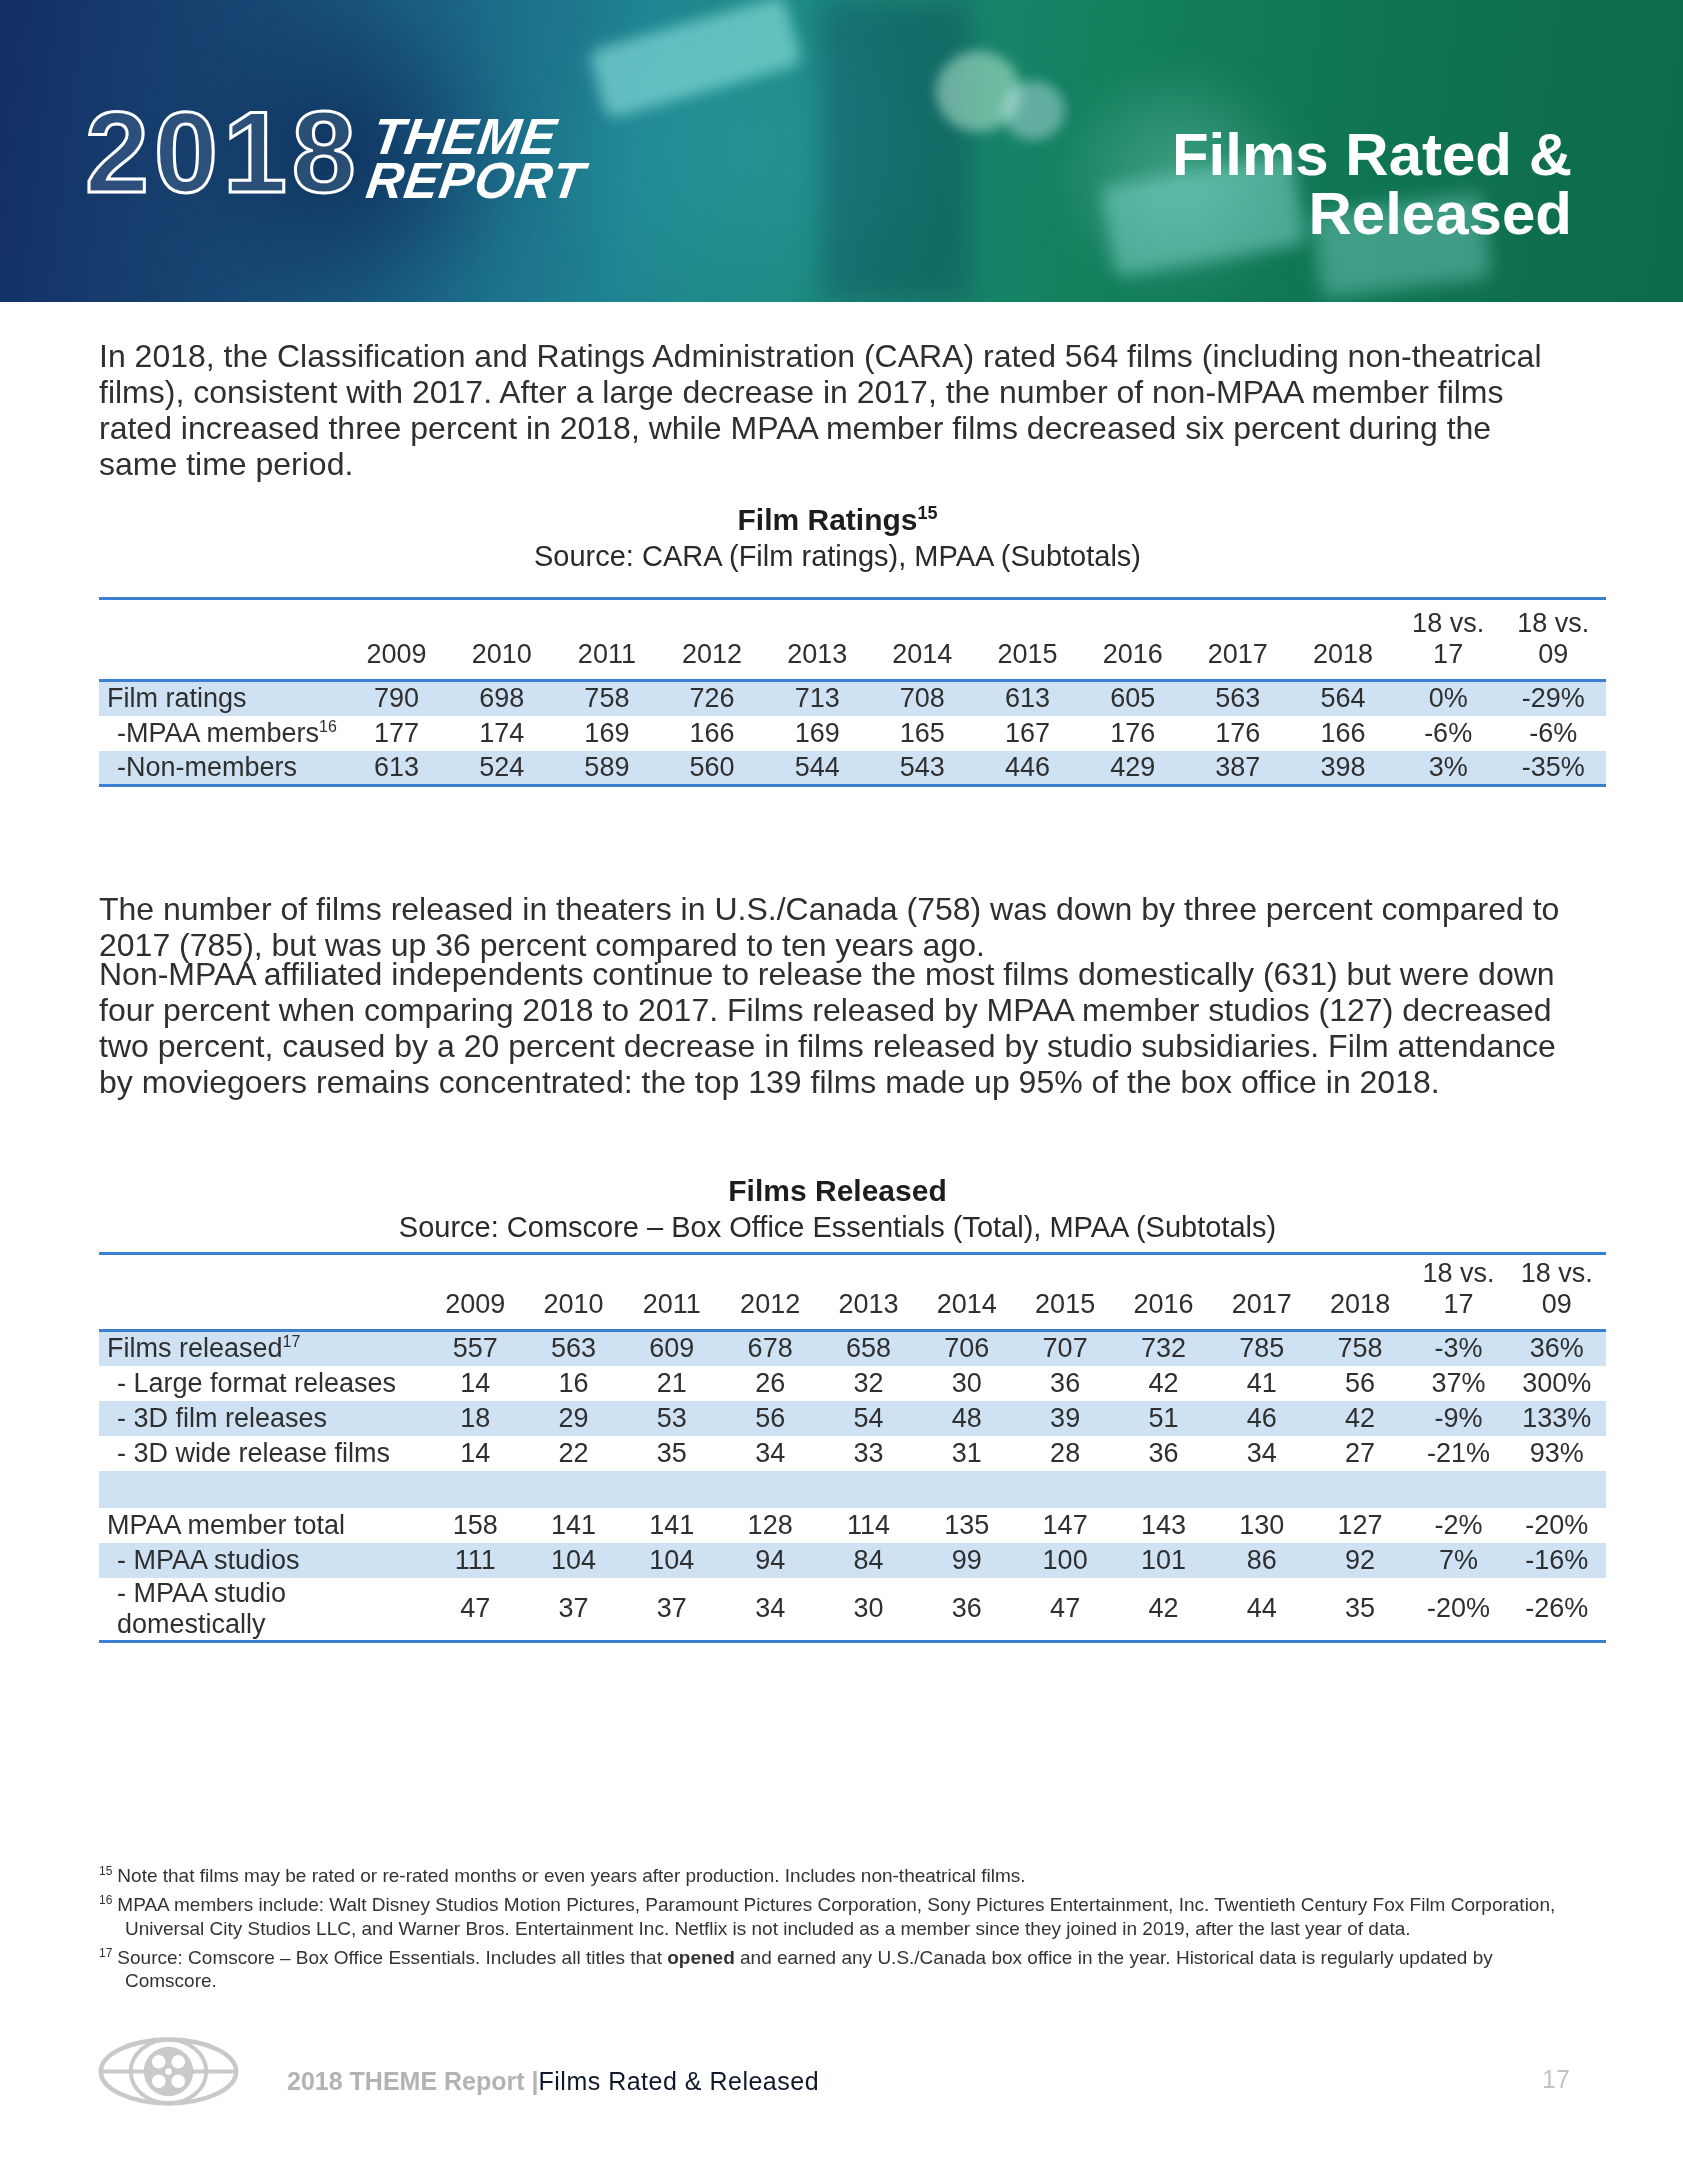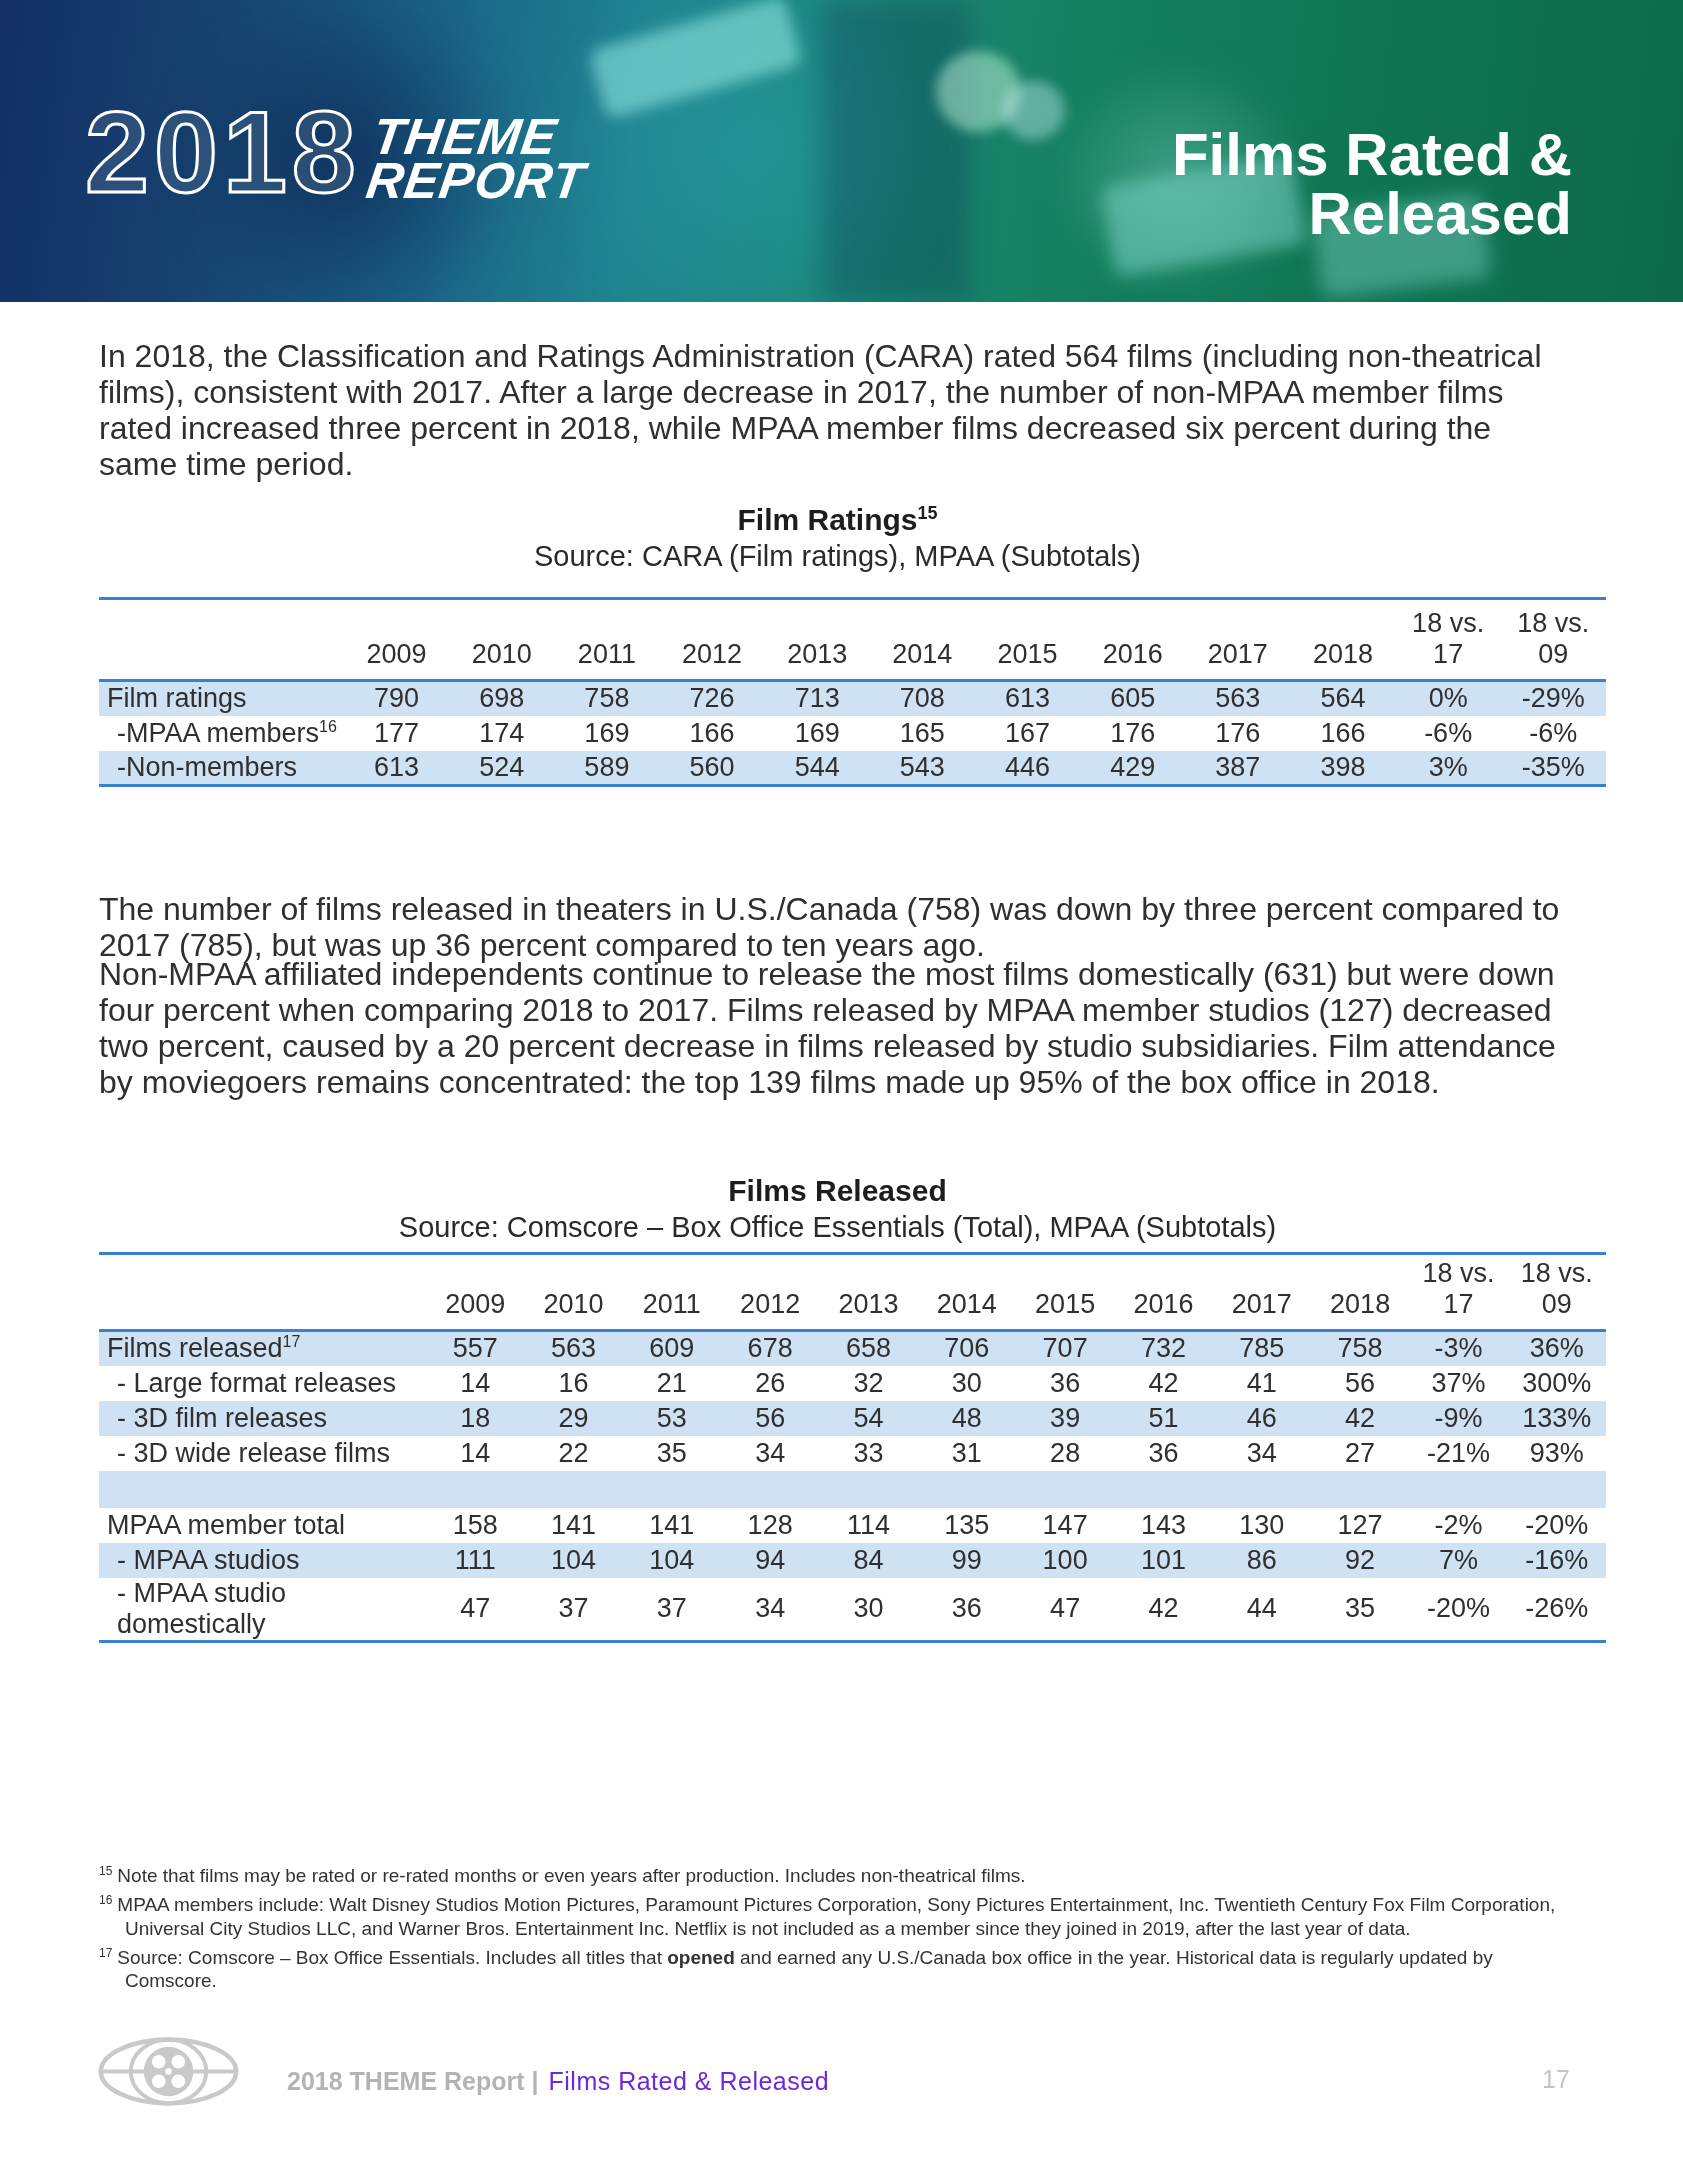--- a/index.html
+++ b/index.html
@@ -78,21 +78,21 @@
   
   .footnotes { position:absolute; left:99px; top:1860px; width:1460px; font-size:19px; line-height:23px; color:#333333; }
   .fn { padding-left:26px; text-indent:-26px; margin-bottom:2px; }
   .fn sup { font-size:12px; margin-right:5px; }
   .fn b { font-weight:700; }
 
   
   .footer-logo { position:absolute; left:95px; top:2037px; width:147px; height:69px; }
   .footer-line { position:absolute; left:287px; top:2067px; font-size:25px; color:#b3b3b3; }
   .footer-line .rep { font-weight:700; color:#b3b3b3; }
-  .footer-line .sec { font-weight:400; color:#6d28d9; margin-left:10px; letter-spacing:0.5px; }
+  .footer-line .sec { font-weight:400; color:#0f172a; letter-spacing:0.5px; }
   .page-num { position:absolute; left:1542px; top:2065px; font-size:25px; color:#c3c3c3; }
 </style>
 </head>
 <body>
 
 <div class="page">
 
   <div class="hero">
     <div class="blob b1"></div>
     <div class="blob b2"></div>

